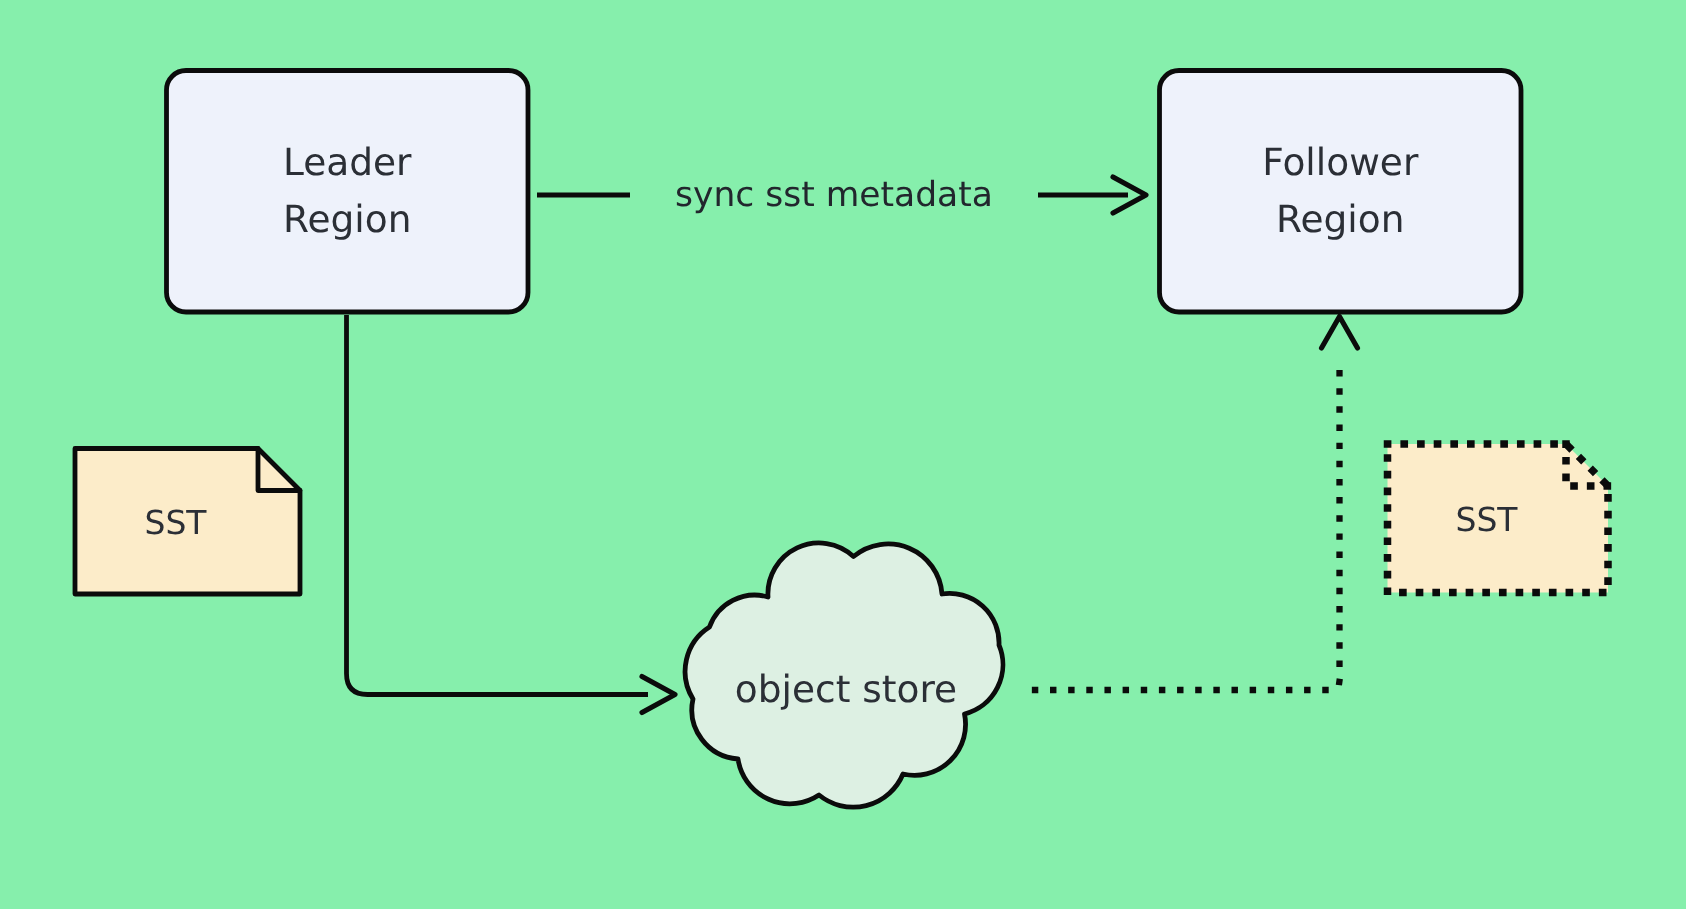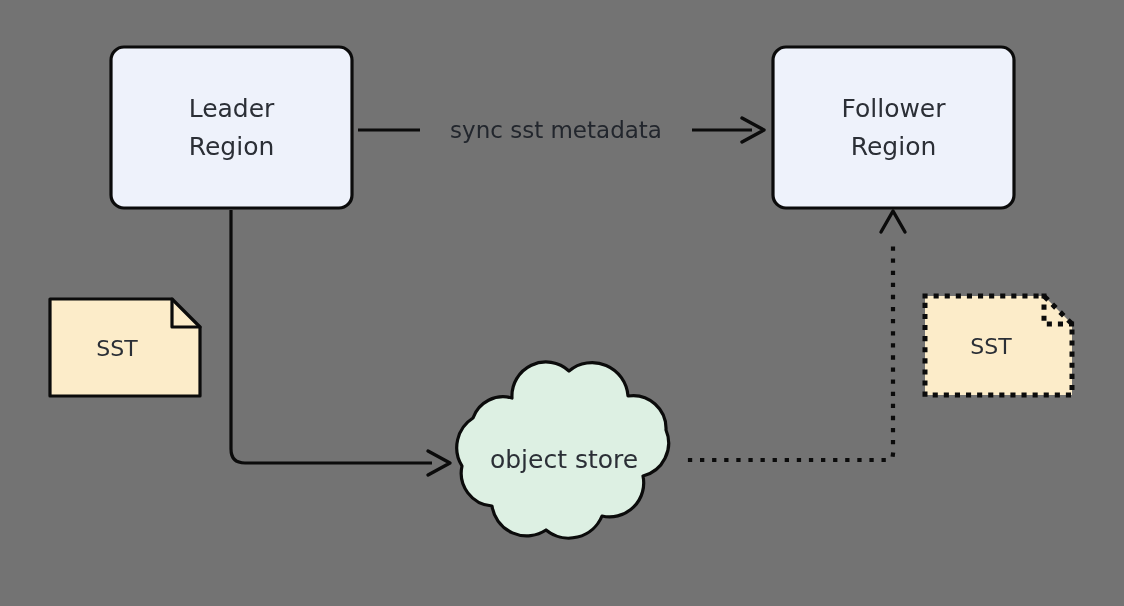--- a/index.html
+++ b/index.html
@@ -8,21 +8,21 @@
     padding: 0;
     background: #ffffff;
   }
   body {
     font-family: "DejaVu Sans", "Liberation Sans", sans-serif;
   }
   #canvas {
     position: relative;
     width: 1124px;
     height: 606px;
-    background: #737373;
+    background: #86efac;
     overflow: hidden;
   }
   #diagram-svg {
     position: absolute;
     left: 0;
     top: 0;
     width: 1124px;
     height: 606px;
   }
   .node-label {

